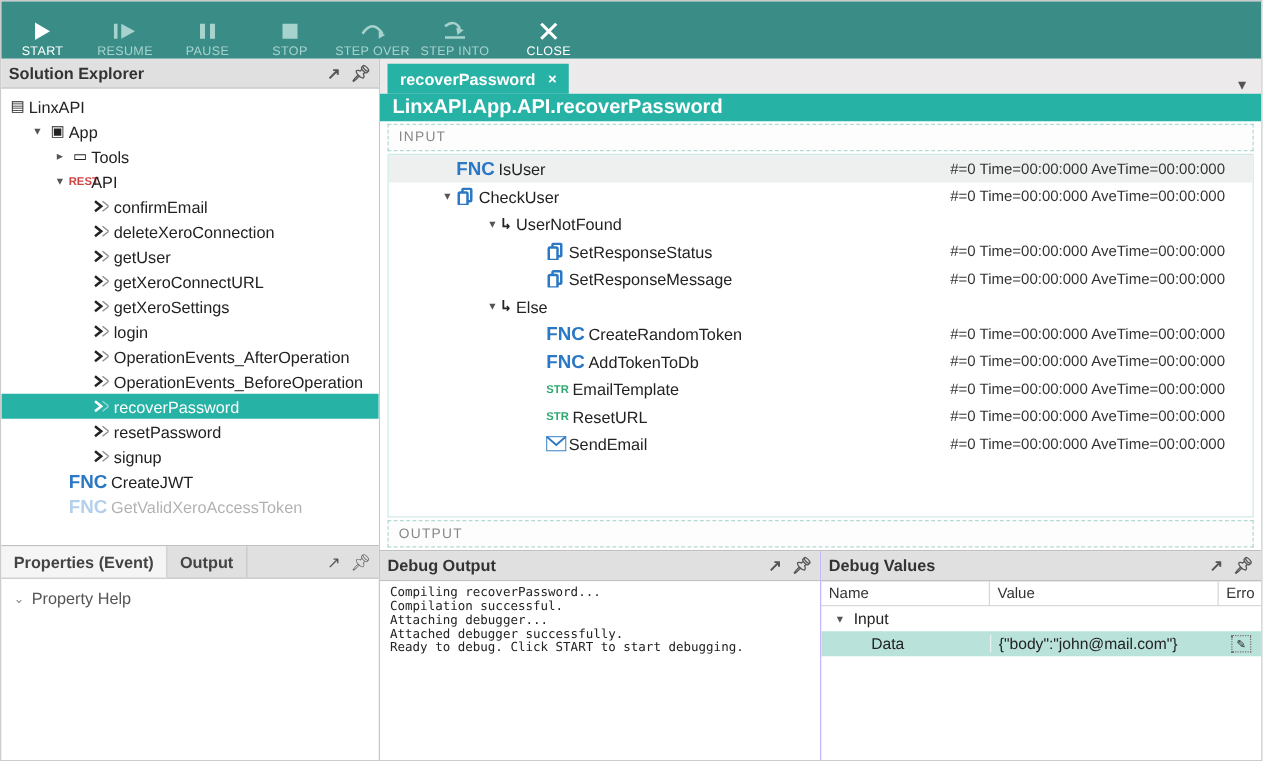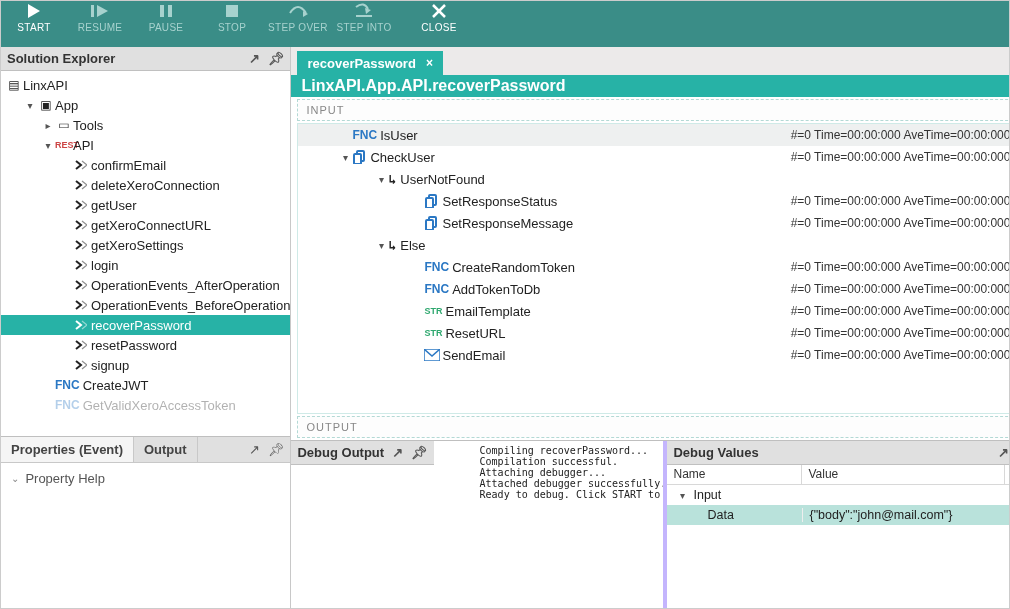--- a/index.html
+++ b/index.html
@@ -1,18 +1,18 @@
 <!DOCTYPE html>
 <html><head>
 <meta charset="utf-8">
 <style>
   * { box-sizing: border-box; margin: 0; padding: 0; font-family: "Segoe UI", Arial, sans-serif; }
   body { width: 1010px; height: 609px; overflow: hidden; font-size: 13px; color: #222; background: #fff; border:1px solid #ccc;}
   
-  .toolbar { height: 46px; background: #3a8d87; display: flex; align-items: flex-start; color: #bfe0dd; }
+  .toolbar { height: 46px; background: #3a8d87; display: flex; align-items: flex-end; color: #bfe0dd; }
   .tb-btn { width: 66px; display: flex; flex-direction: column; align-items: center; justify-content: center; font-size: 10px; cursor: default; color: #a7d2ce; }
   .tb-btn.enabled { color: #fff; cursor:pointer;}
   .tb-btn .ic { height: 20px; display:flex; align-items:center; justify-content:center; }
   .tb-sep { width:1px; background:#6fb0aa; margin:6px 4px;}
   .tb-lbl { margin-top:1px; letter-spacing:0.3px;}
   
   .app-body { display:flex; height:calc(100% - 46px); }
   .left-col { width:303px; display:flex; flex-direction:column; border-right:1px solid #c8c8c8;}
   .right-col { flex:1; display:flex; flex-direction:column; }
   
@@ -20,21 +20,21 @@
   .panel-titlebar .spacer { flex:1; }
   .pin-ic, .anchor-ic { margin-left:8px; color:#555; }
   
   .sol-body { flex:1; overflow:auto; background:#fff; padding:4px 0; position:relative;}
   .tree-row { display:flex; align-items:center; height:20px; padding-left:4px; white-space:nowrap; cursor:pointer;}
   .tree-row.sel { background:#27b2a6; color:#fff; }
   .tw { width:14px; text-align:center; color:#555; font-size:10px; cursor:pointer;}
   .tree-row.sel .tw { color:#fff;}
   .ic-box { width:18px; text-align:center; font-size:12px; }
   .indent { display:inline-block; }
-  .fnc-badge { font-size:12px; color:#2b78c4; font-weight:700; margin-right:3px; vertical-align:middle;}
+  .fnc-badge { font-size:15px; color:#2b78c4; font-weight:700; margin-right:3px; vertical-align:middle;}
   .str-badge { font-size:9px; color:#2fa86f; font-weight:700; margin-right:3px; vertical-align:middle;}
   .api-ic { color:#c44; font-size:9px; font-weight:700;}
   
   .prop-panel { height:172px; border-top:1px solid #bfbfbf; display:flex; flex-direction:column;}
   .prop-tabs { display:flex; height:26px; background:#e0e0e0; align-items:stretch; border-bottom:1px solid #c8c8c8;}
   .prop-tab { padding:0 10px; display:flex; align-items:center; font-weight:600; color:#444; border-right:1px solid #c8c8c8; cursor:pointer;}
   .prop-tab.active { background:#f5f5f5; }
   .prop-tabs .spacer { flex:1; }
   .prop-help { flex:1; padding:8px 10px; color:#555;}
   .prop-help-row { display:flex; align-items:center; gap:6px;}
@@ -49,21 +49,21 @@
   .design-surface { flex:1; overflow:auto; background:#fff; padding:0; border:1px solid #cfeae7; margin:0 6px;}
   .d-row { display:flex; align-items:center; height:22px; }
   .d-row.sel { background:#eef0f0; }
   .d-left { display:flex; align-items:center; min-width:0; }
   .d-stats { margin-left:auto; padding-right:22px; color:#333; font-size:12px; white-space:nowrap;}
   .d-pad { display:inline-block; }
   .bold { font-weight:400; }
   .arrow-ic { font-family: monospace; font-weight:700; margin-right:4px;}
   
   .bottom-row { display:flex; height:168px; border-top:1px solid #bfbfbf;}
-  .debug-out { flex:1; border-right:4px solid #c4b5fd; display:flex; flex-direction:row; min-width:0;gap:38px;}
+  .debug-out { flex:1; border-right:1px solid #c4b5fd; display:flex; flex-direction:column; min-width:0;}
   .debug-vals { flex:1; display:flex; flex-direction:column; min-width:0;}
   .dbg-body { flex:1; overflow:auto; font-family: Consolas, monospace; font-size:10px; padding:4px 8px; white-space:pre; color:#222; background:#fff;}
   .dv-head { display:flex; height:20px; border-bottom:1px solid #d8d8d8; font-size:12px; color:#333;}
   .dv-head .col { padding:2px 6px; border-right:1px solid #d8d8d8;}
   .dv-head .c1{ width:135px;} .dv-head .c2{ flex:1;} .dv-head .c3{ width:34px; border-right:none;}
   .dv-body { flex:1; overflow:auto; font-size:12.5px;}
   .dv-row { display:flex; align-items:center; height:20px;}
   .dv-row .c1{ width:135px; padding-left:8px; display:flex; align-items:center; gap:4px;}
   .dv-row .c2{ flex:1; padding-left:6px; border-left:1px solid #eee; display:flex; align-items:center;}
   .dv-row.hl { background:#b9e2db; }

